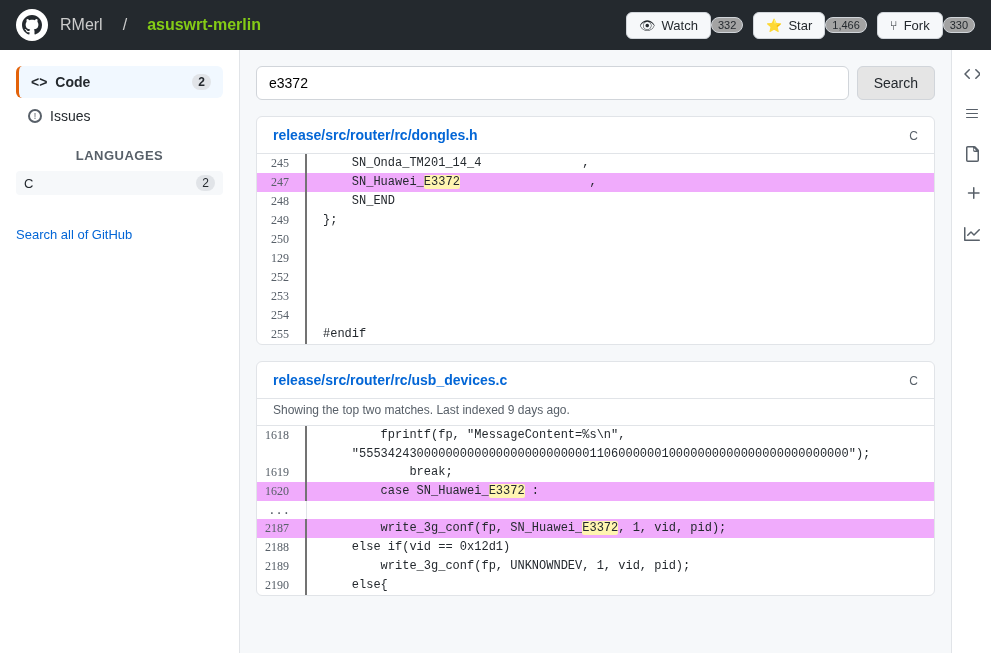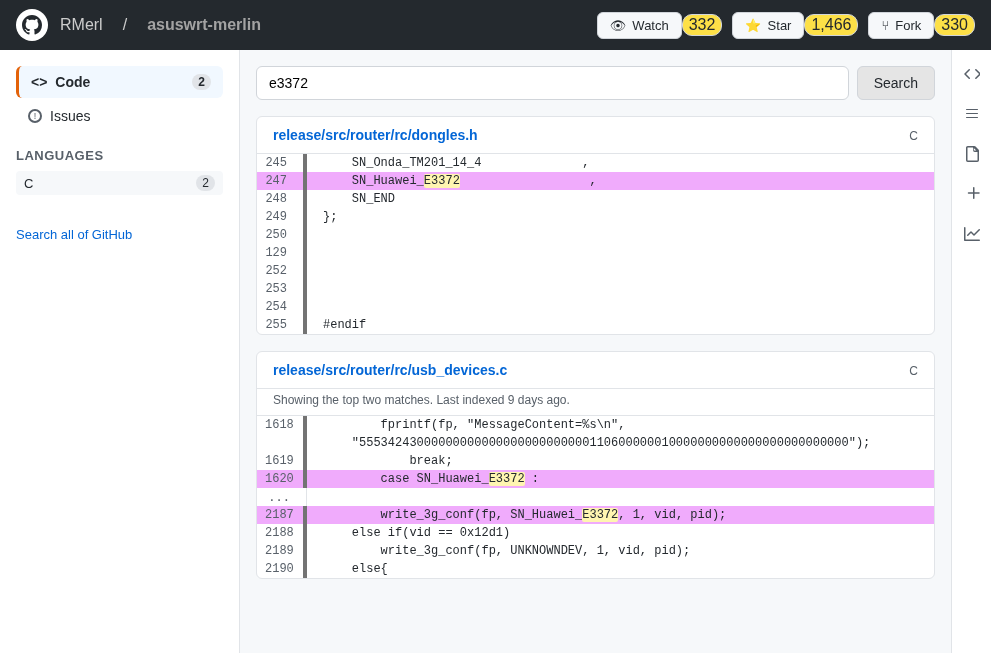--- a/index.html
+++ b/index.html
@@ -5,37 +5,37 @@
     * { box-sizing: border-box; margin: 0; padding: 0; }
     body { font-family: -apple-system, BlinkMacSystemFont, "Segoe UI", Helvetica, Arial, sans-serif; font-size: 14px; background: #f6f8fa; color: #24292e; }
     
     
     .header { background: #24292e; color: #fff; display: flex; align-items: center; padding: 0 16px; height: 50px; gap: 12px; }
     .header-logo { width: 32px; height: 32px; background: #fff; border-radius: 50%; display: flex; align-items: center; justify-content: center; }
     .header-logo svg { fill: #24292e; }
     .repo-title { color: #fff; font-size: 16px; display: flex; align-items: center; gap: 20px; }
     .repo-title .org { color: #ccc; font-weight: 400; }
     .repo-title .sep { color: #ccc; }
-    .repo-title .name { color: #a3a3a3; font-weight: 600; text-align: right; }
+    .repo-title .name { color: #84cc16; font-weight: 600; text-align: right; }
     .header-actions { margin-left: auto; display: flex; align-items: center; gap: 6px; }
     .action-btn { background: #f6f8fa; color: #24292e; border: 1px solid #d1d5da; border-radius: 6px; padding: 5px 12px; font-size: 13px; cursor: pointer; display: flex; align-items: center; gap: 6px; }
-    .action-count { background: #fde047; border: 1px solid #d1d5da; border-radius: 10px; padding: 1px 6px; font-size: 16px; color: #24292e; }
+    .action-count { background: #a3a3a3; border: 1px solid #d1d5da; border-radius: 10px; padding: 1px 6px; font-size: 11px; color: #24292e; }
 
     
     .layout { display: flex; min-height: calc(100vh - 50px); }
     
     
     .sidebar { width: 240px; padding: 16px; background: #fff; border-right: 1px solid #e1e4e8; flex-shrink: 0; }
     .sidebar-nav-item { display: flex; align-items: center; gap: 8px; padding: 8px 12px; border-radius: 6px; cursor: pointer; color: #24292e; margin-bottom: 2px; }
     .sidebar-nav-item.active { background: #f1f8ff; border-left: 3px solid #e36209; font-weight: 600; }
     .sidebar-nav-item .nav-icon { font-size: 14px; }
     .sidebar-nav-item .nav-label { flex: 1; }
     .sidebar-nav-item .nav-count { background: #e1e4e8; border-radius: 10px; padding: 1px 6px; font-size: 12px; }
     .sidebar-languages { margin-top: 16px; }
-    .sidebar-languages h3 { font-size: 13px; font-weight: 600; margin-bottom: 8px; color: #586069; text-transform: uppercase; letter-spacing: 0.5px; }
+    .sidebar-languages h3 { font-size: 13px; font-weight: 600; margin-bottom: 8px; color: #586069; text-transform: uppercase; letter-spacing: 0.5px; text-align: center; }
     .lang-item { display: flex; align-items: center; justify-content: space-between; padding: 4px 8px; background: #f6f8fa; border-radius: 4px; margin-bottom: 4px; cursor: pointer; }
     .lang-name { font-size: 13px; color: #24292e; }
     .lang-count { background: #e1e4e8; border-radius: 10px; padding: 1px 6px; font-size: 12px; }
     .search-all-link { margin-top: 32px; font-size: 13px; color: #0366d6; cursor: pointer; text-decoration: none; display: block; }
 
     
     .main { flex: 1; padding: 16px; overflow: auto; }
     
     
     .search-bar { display: flex; gap: 8px; margin-bottom: 16px; }
@@ -46,21 +46,21 @@
     .result-block { background: #fff; border: 1px solid #e1e4e8; border-radius: 6px; margin-bottom: 16px; }
     .result-header { padding: 10px 16px; border-bottom: 1px solid #e1e4e8; display: flex; align-items: flex-end; justify-content: space-between; }
     .result-file-link { color: #0366d6; font-size: 14px; font-weight: 600; text-decoration: none; cursor: pointer; }
     .result-lang { color: #586069; font-size: 12px; }
     .result-meta { padding: 4px 16px 8px; font-size: 12px; color: #586069; border-bottom: 1px solid #e1e4e8; }
     
     
     .code-block { font-family: "SFMono-Regular", Consolas, "Liberation Mono", Menlo, monospace; font-size: 12px; overflow-x: auto; }
     .code-line { display: flex; align-items: stretch; }
     .code-line.highlighted { background: #f0abfc; }
-    .line-num { width: 50px; min-width: 50px; text-align: right; padding: 2px 16px 2px 8px; color: #586069; user-select: none; border-right: 4px solid #737373; }
+    .line-num { width: 50px; min-width: 50px; text-align: right; padding: 2px 16px 2px 8px; color: #586069; user-select: none; border-right: 2px solid #737373; font-family: Liberation Serif, serif; }
     .line-content { padding: 2px 16px; white-space: pre; flex: 1; }
     .ellipsis-line { display: flex; align-items: center; }
     .ellipsis-num { width: 50px; min-width: 50px; text-align: right; padding: 2px 16px 2px 8px; color: #586069; border-right: 1px solid #e1e4e8; font-size: 12px; font-family: monospace; }
     .ellipsis-content { padding: 2px 8px; color: #586069; font-size: 12px; }
 
     mark.highlight { background: #fff5b1; color: inherit; border-radius: 2px; }
 
     
     .right-sidebar { width: 40px; background: #fff; border-left: 1px solid #e1e4e8; display: flex; flex-direction: column; align-items: center; padding: 16px 0; gap: 20px; }
     .right-icon { color: #586069; font-size: 16px; cursor: pointer; }

